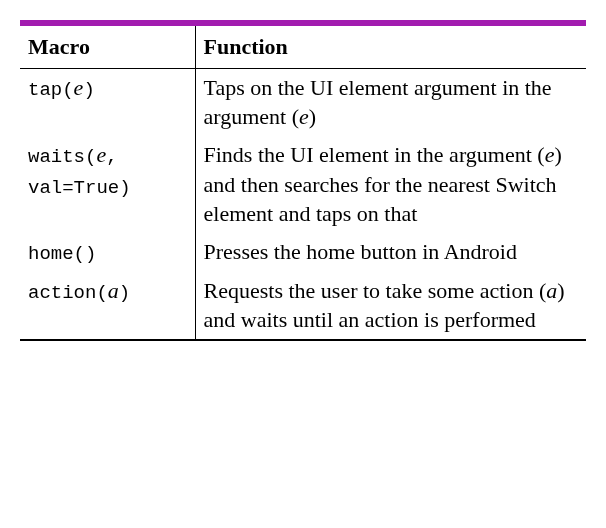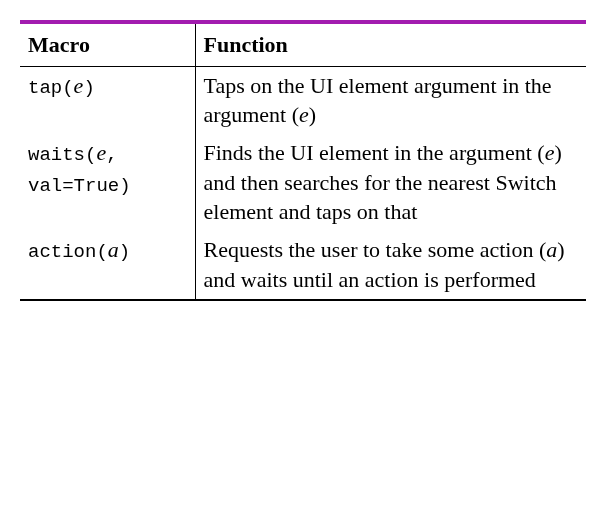--- a/index.html
+++ b/index.html
@@ -16,21 +16,21 @@
     .table-container {
       width: 100%;
     }
     table {
       width: 100%;
       border-collapse: collapse;
       font-size: 22px;
       line-height: 1.35;
     }
     thead tr {
-      border-top: 4px solid #a21caf;
+      border-top: 6px solid #a21caf;
       border-bottom: 1.5px solid #000;
     }
     tbody {
       border-bottom: 2px solid #000;
     }
     th {
       text-align: left;
       font-weight: bold;
       padding: 6px 8px;
     }
@@ -85,20 +85,28 @@
           <span class="macro-line">
             <span class="mono">val=True)</span>
           </span>
         </td>
         <td>
           <span>Finds the UI element in the argument (</span><span class="math-var">e</span><span>) and then searches for the nearest Switch element and taps on that</span>
         </td>
       </tr>
       <tr>
         <td>
+          <span class="mono">home()</span>
+        </td>
+        <td>
+          <span>Presses the home button in Android</span>
+        </td>
+      </tr>
+      <tr>
+        <td>
           <span class="mono">action(</span><span class="math-var">a</span><span class="mono">)</span>
         </td>
         <td>
           <span>Requests the user to take some action (</span><span class="math-var">a</span><span>) and waits until an action is performed</span>
         </td>
       </tr>
     </tbody>
   </table>
 </div>
 

